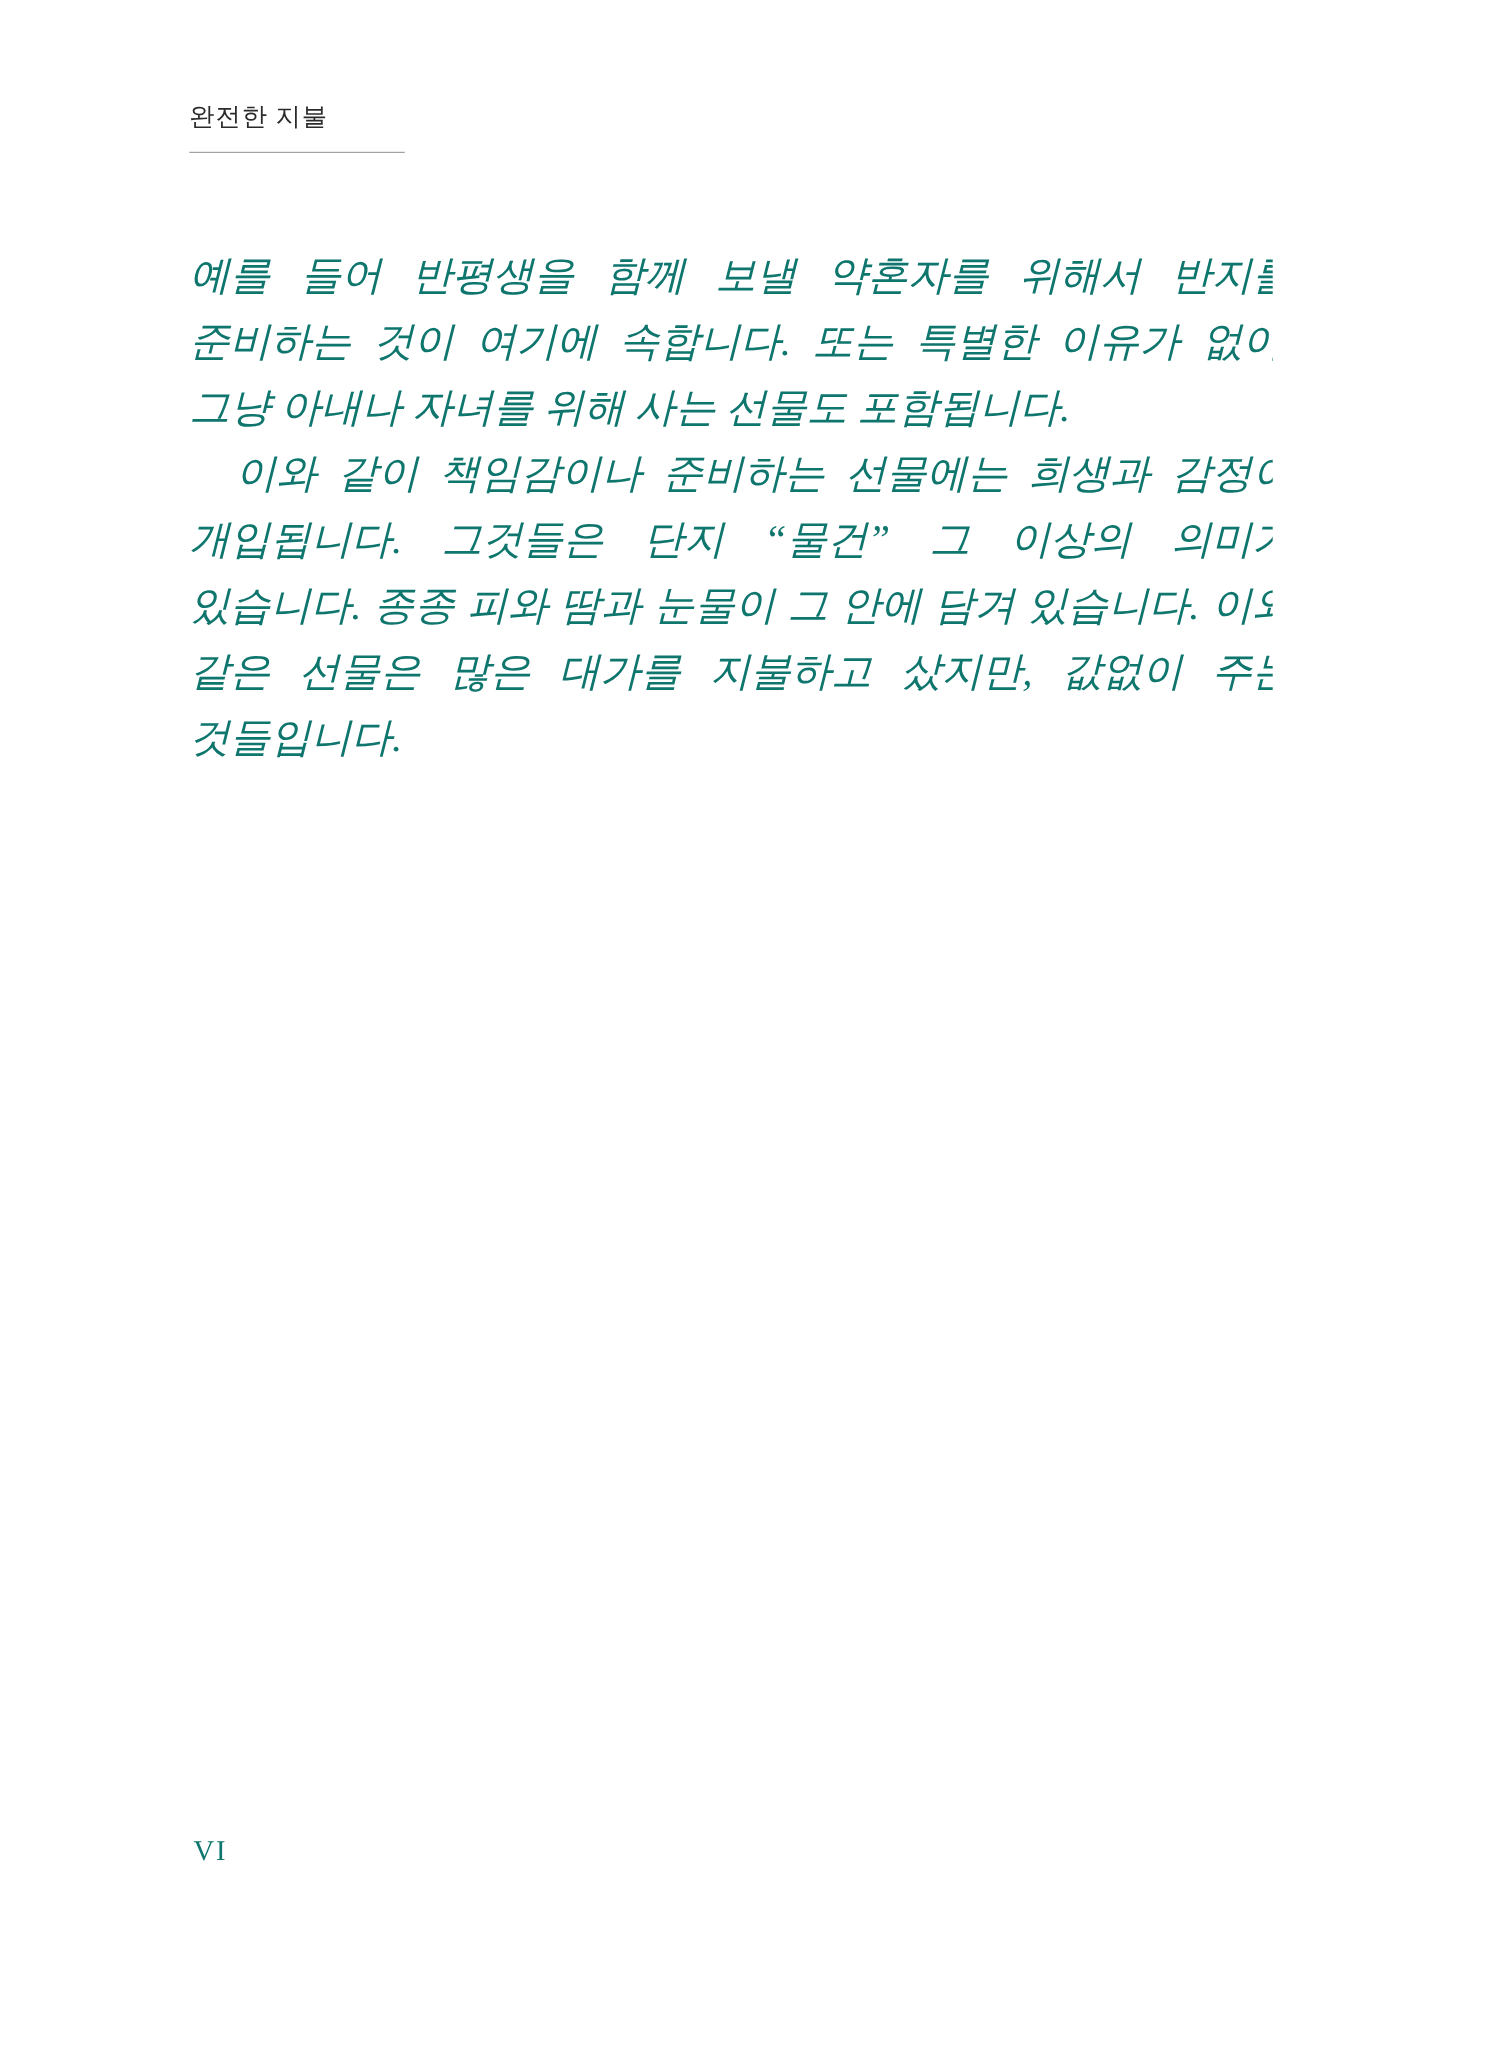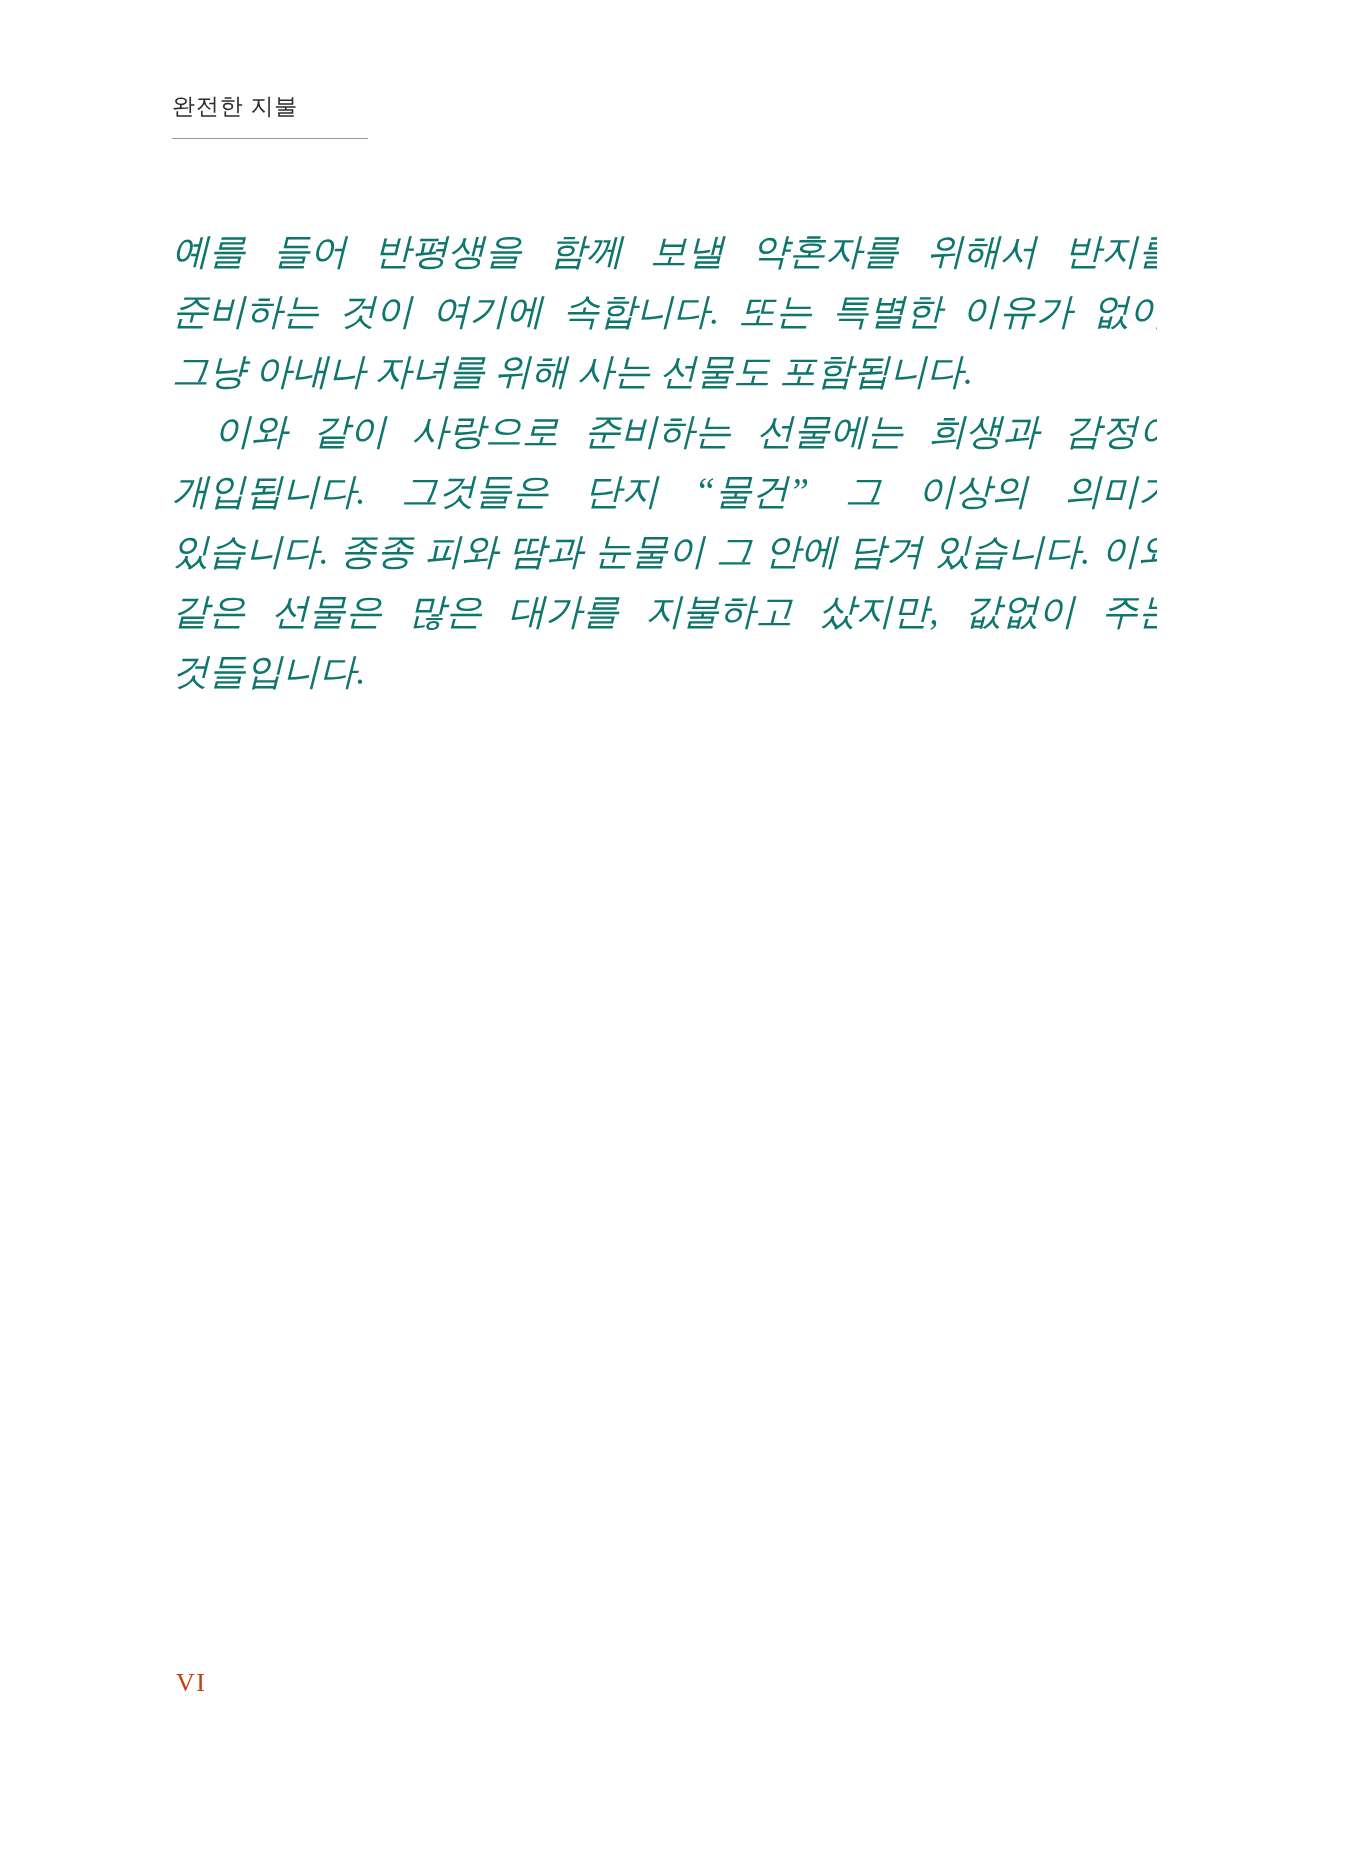--- a/index.html
+++ b/index.html
@@ -55,34 +55,34 @@
   }
   .body-text p.indent {
     text-indent: 42px;
   }
   .folio {
     position: absolute;
     left: 176px;
     top: 1668px;
     font-size: 26px;
     letter-spacing: 0.06em;
-    color: #c2410c;
+    color: #0f766e;
     font-family: "Liberation Serif", "DejaVu Serif", serif;
   }
 </style>
 </head>
 <body>
 
 <div class="page">
 
   <div class="running-head">
     <div class="running-head-text">완전한 지불</div>
     <div class="running-head-rule"></div>
   </div>
 
   <div class="body-text">
     <p>예를 들어 반평생을 함께 보낼 약혼자를 위해서 반지를 준비하는 것이 여기에 속합니다. 또는 특별한 이유가 없이, 그냥 아내나 자녀를 위해 사는 선물도 포함됩니다.</p>
-    <p class="indent">이와 같이 사랑으로 준비하는 선물에는 희생과 감정이 개입됩니다. 그것들은 단지 “물건” 그 이상의 의미가 있습니다. 종종 피와 땀과 눈물이 그 안에 담겨 있습니다. 이와 같은 선물은 많은 대가를 지불하고 샀지만, 값없이 주는 것들입니다.</p>
+    <p class="indent">이와 같이 책임감이나 준비하는 선물에는 희생과 감정이 개입됩니다. 그것들은 단지 “물건” 그 이상의 의미가 있습니다. 종종 피와 땀과 눈물이 그 안에 담겨 있습니다. 이와 같은 선물은 많은 대가를 지불하고 샀지만, 값없이 주는 것들입니다.</p>
   </div>
 
   <div class="folio">VI</div>
 
 </div>
 
 </body></html>

